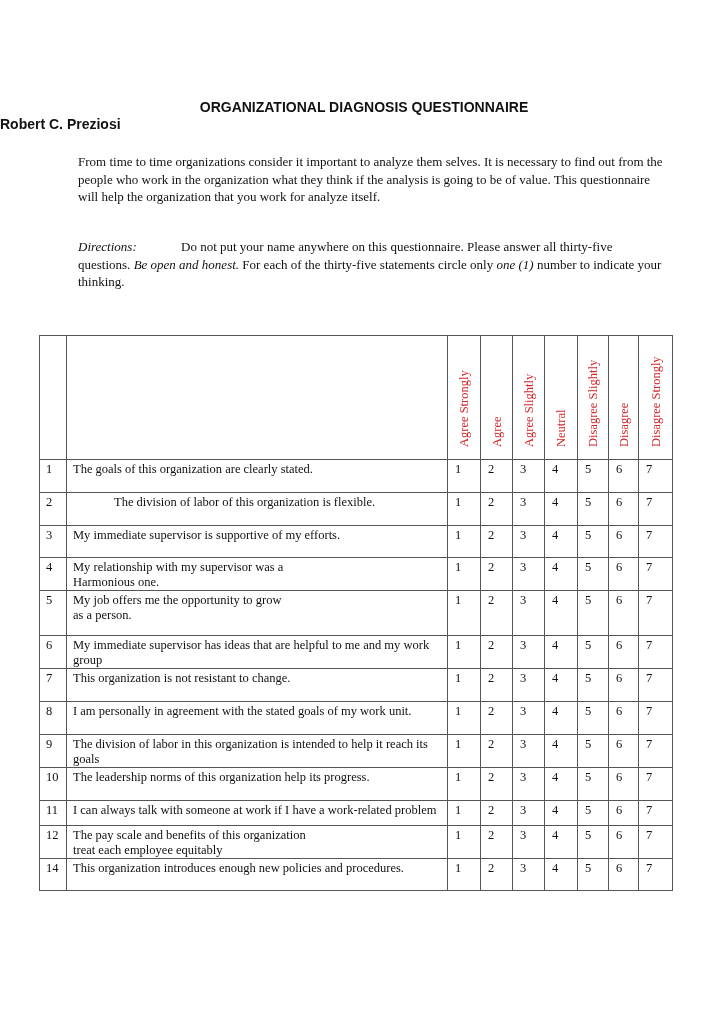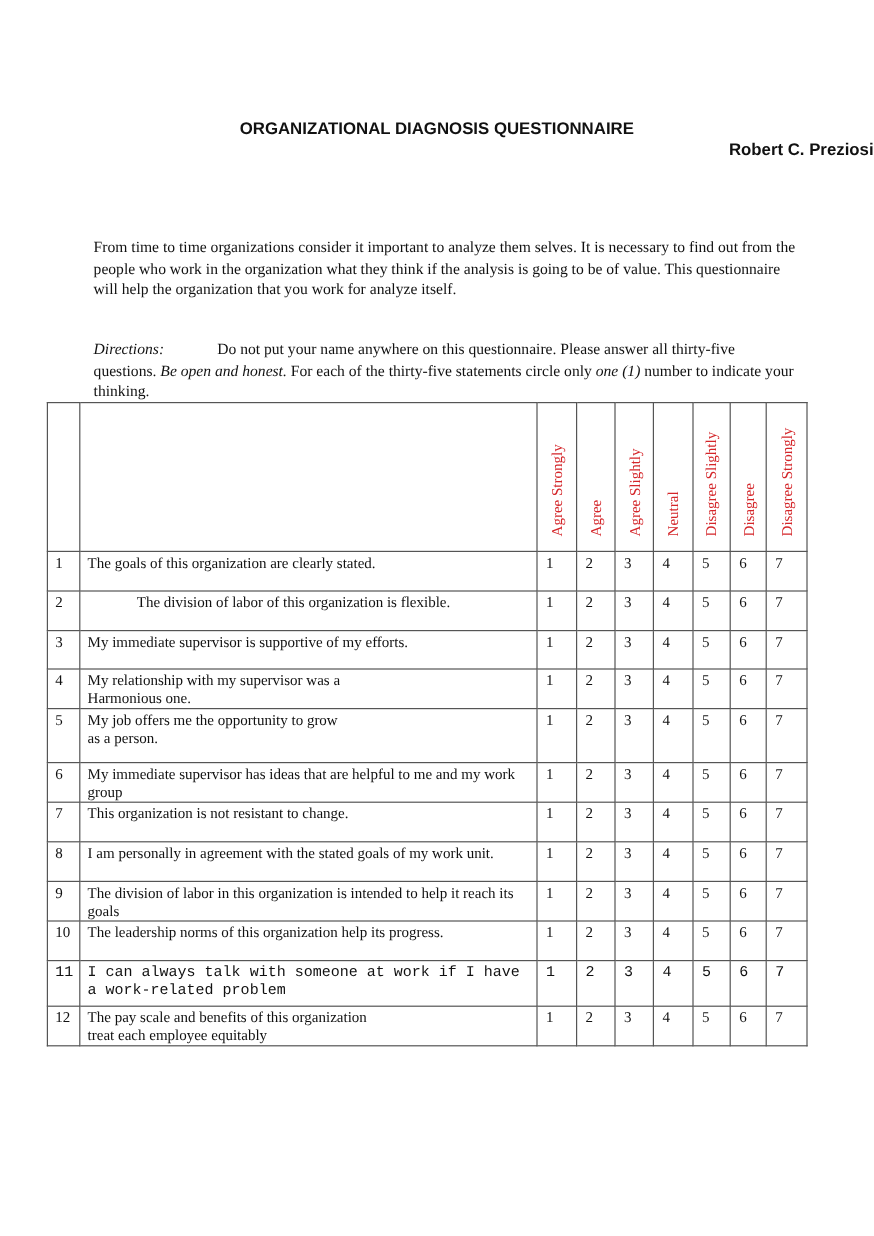--- a/index.html
+++ b/index.html
@@ -1,22 +1,22 @@
 <!DOCTYPE html>
 <html><head>
 <meta charset="utf-8">
 <style>
   html, body { margin: 0; padding: 0; background: #ffffff; }
   body { width: 728px; height: 1030px; position: relative; overflow: hidden;
          font-family: "Liberation Serif", serif; color: #111; }
   .title { position: absolute; top: 99px; left: 0; width: 728px; text-align: center;
            font-family: "Liberation Sans", sans-serif; font-weight: bold; font-size: 14px; line-height: 17px; }
-  .subtitle { position: absolute; top: 116px; left: 0; width: 728px; text-align: right;
+  .subtitle { position: absolute; top: 116px; left: 0; width: 728px; text-align: left;
               font-family: "Liberation Sans", sans-serif; font-weight: bold; font-size: 14px; line-height: 17px; }
-  .para { position: absolute; left: 78px; width: 590px; font-size: 13px; line-height: 17.5px; margin-top: 44px; }
+  .para { position: absolute; left: 78px; width: 590px; font-size: 13px; line-height: 17.5px; }
   .intro { top: 153px; }
   .directions { top: 238px; }
   .dir-label { font-style: italic; display: inline-block; width: 103px; }
   .it { font-style: italic; }
 
   table.q { position: absolute; top: 335px; left: 39px; border-collapse: collapse;
             table-layout: fixed; width: 633px; font-size: 12.5px; }
   table.q td { border: 1px solid #555; padding: 0 0 0 6px; vertical-align: top; line-height: 15px; }
   table.q td.num { width: 20px; padding-top: 2px; }
   table.q td.stmt { padding-top: 2px; }
@@ -194,21 +194,21 @@
         <td class="num">10</td>
         <td class="stmt" style="white-space: pre-line; margin-top: 32px;">The leadership norms of this organization help its progress.</td>
         <td class="opt">1</td>
         <td class="opt">2</td>
         <td class="opt">3</td>
         <td class="opt">4</td>
         <td class="opt">5</td>
         <td class="opt">6</td>
         <td class="opt">7</td>
       </tr>
-      <tr style="height: 38px; font-family: Liberation Mono, monospace;">
+      <tr style="height: 25px;">
         <td class="num">11</td>
         <td class="stmt" style="white-space: pre-line;">I can always talk with someone at work if I have a work-related problem</td>
         <td class="opt">1</td>
         <td class="opt">2</td>
         <td class="opt">3</td>
         <td class="opt">4</td>
         <td class="opt">5</td>
         <td class="opt">6</td>
         <td class="opt">7</td>
       </tr>
@@ -217,14 +217,25 @@
         <td class="stmt" style="white-space: pre-line; margin-left: 39px;">The pay scale and benefits of this organization
 treat each employee equitably</td>
         <td class="opt">1</td>
         <td class="opt">2</td>
         <td class="opt">3</td>
         <td class="opt">4</td>
         <td class="opt">5</td>
         <td class="opt">6</td>
         <td class="opt">7</td>
       </tr>
+      <tr style="height: 32px;">
+        <td class="num">14</td>
+        <td class="stmt" style="white-space: pre-line;">This organization introduces enough new policies and procedures.</td>
+        <td class="opt">1</td>
+        <td class="opt">2</td>
+        <td class="opt">3</td>
+        <td class="opt">4</td>
+        <td class="opt">5</td>
+        <td class="opt">6</td>
+        <td class="opt">7</td>
+      </tr>
     </tbody>
 </table>
 
 </body></html>

